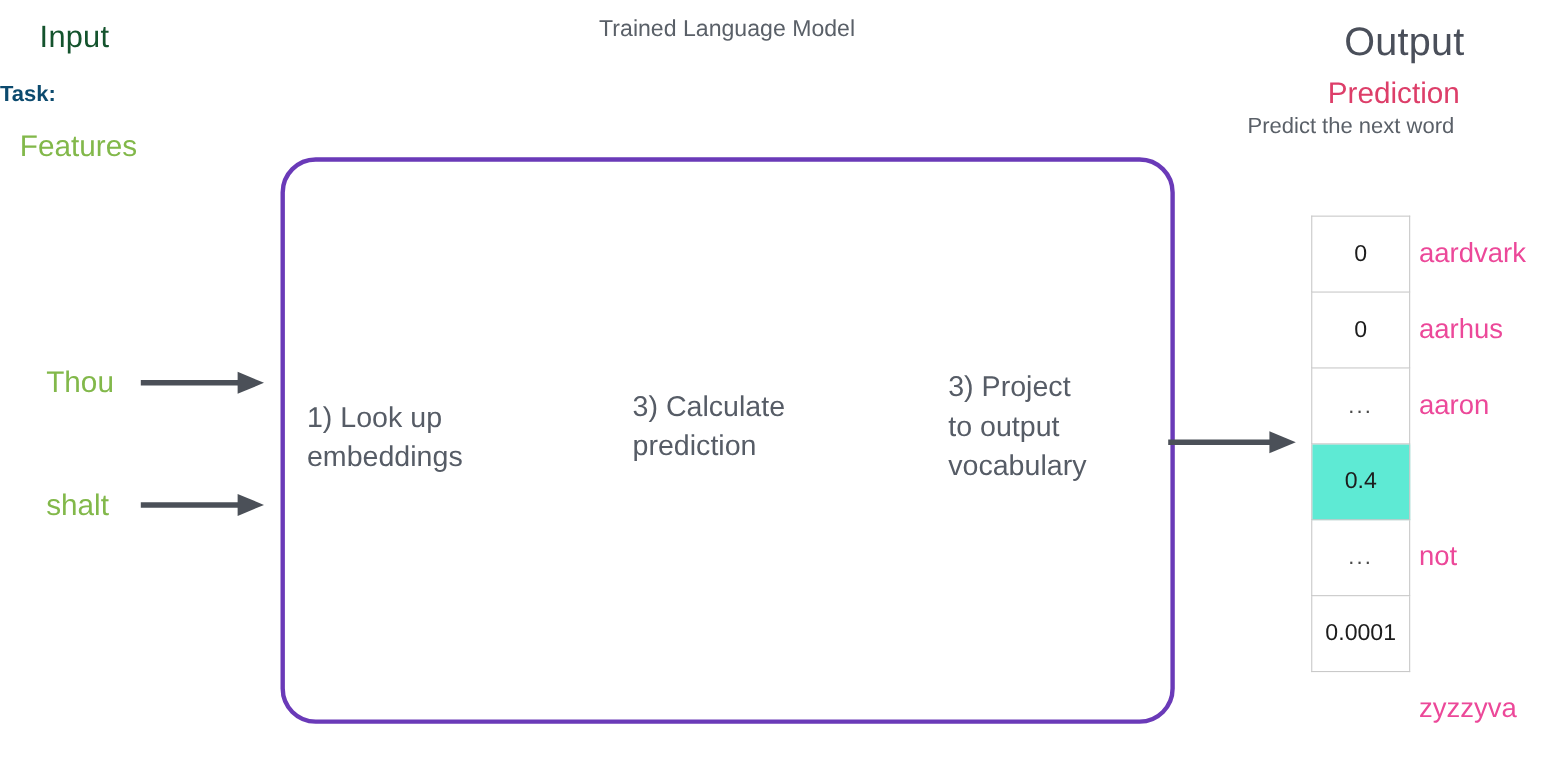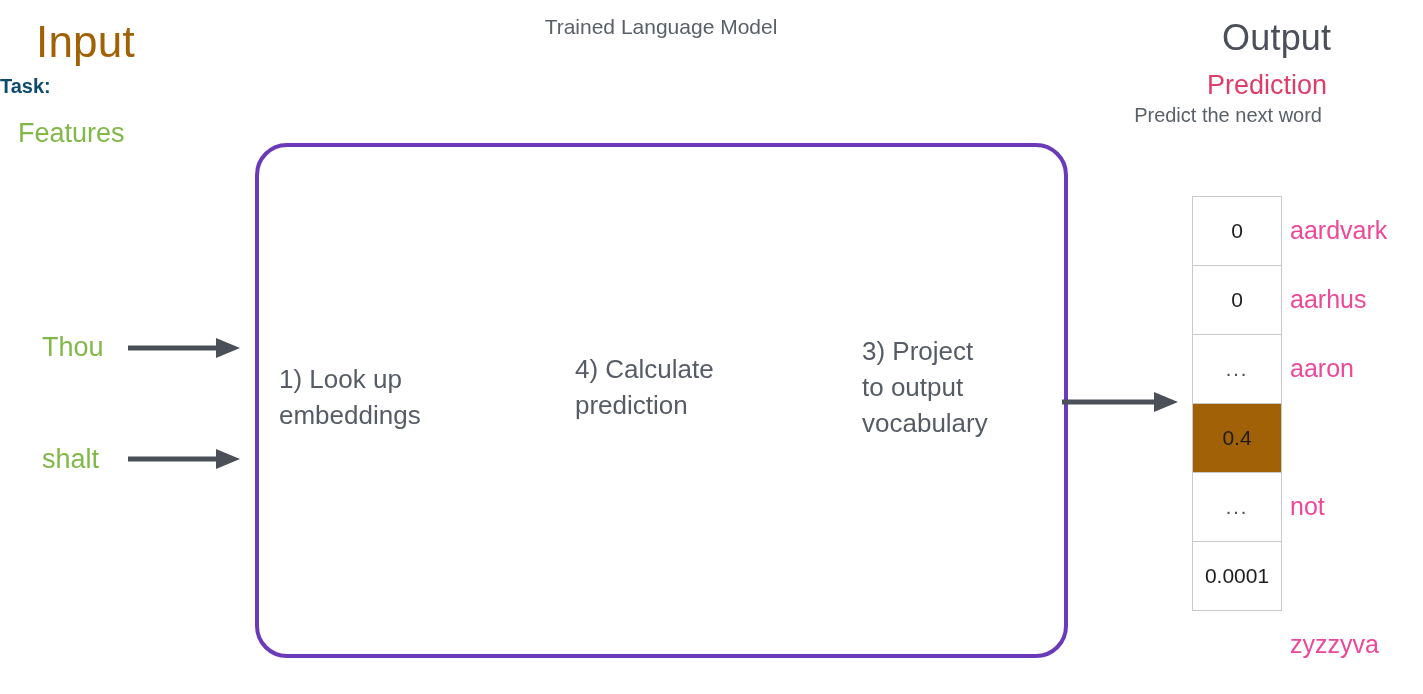--- a/index.html
+++ b/index.html
@@ -15,22 +15,22 @@
     font-family: "Liberation Sans", sans-serif;
     -webkit-font-smoothing: antialiased;
   }
 
   .abs { position: absolute; }
 
   
   #input-heading {
     left: 36px;
     top: 20px;
-    font-size: 44px;
-    color: #a16207;
+    font-size: 28px;
+    color: #14532d;
     letter-spacing: 0.2px;
     line-height: 1;
     white-space: nowrap;
   }
   #features-subheading {
     left: 18px;
     top: 72px;
     font-size: 27px;
     color: #82b84a;
     line-height: 1;
@@ -136,21 +136,21 @@
     height: 68px;
     border: 1px solid #c9c9c9;
     text-align: center;
     vertical-align: middle;
     font-size: 21px;
     color: #1d1d1d;
     padding: 0;
     background: #ffffff;
   }
   #output-table td.value-cell.highlight {
-    background: #a16207;
+    background: #5eead4;
   }
   #output-table td.value-cell.ellipsis {
     color: #4a4a4a;
     font-size: 20px;
     letter-spacing: 2px;
   }
 
   
   #output-words {
     left: 1290px;
@@ -175,21 +175,21 @@
 <div class="abs" id="prediction-subheading">Prediction</div>
 
 <div class="abs" id="model-title">Trained Language Model</div>
 <div class="abs" id="task-label">Task:</div>
 <div class="abs" id="task-description">Predict the next word</div>
 
 <div class="abs" id="model-box"></div>
 
 <div class="abs step-text" id="step-1">1) Look up
 embeddings</div>
-<div class="abs step-text" id="step-2">4) Calculate
+<div class="abs step-text" id="step-2">3) Calculate
 prediction</div>
 <div class="abs step-text" id="step-3">3) Project
 to output
 vocabulary</div>
 
 <div class="abs input-word" id="input-word-0">Thou</div>
 <div class="abs input-word" id="input-word-1">shalt</div>
 
 <svg class="abs arrow-svg" id="arrow-in-0" width="114" height="28" viewBox="0 0 114 28">
   <line x1="0" y1="14" x2="92" y2="14" stroke="#4b5058" stroke-width="5"></line>

